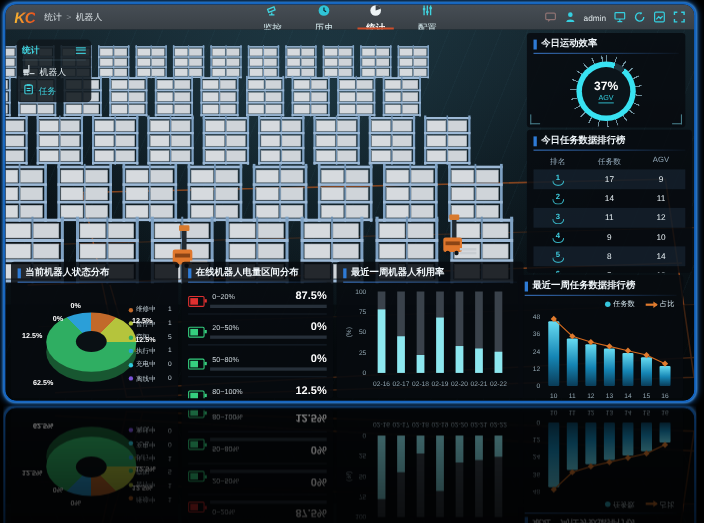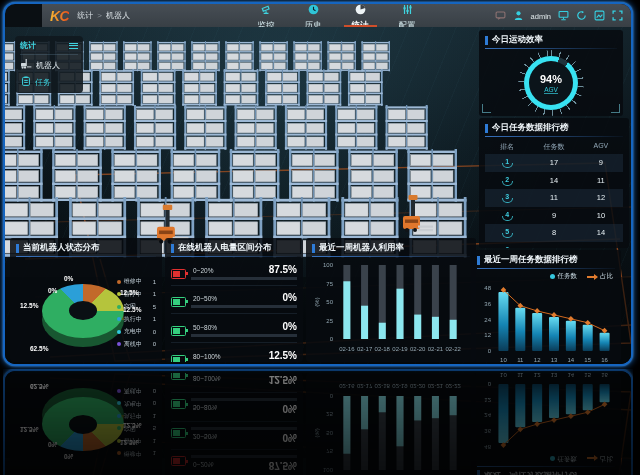--- a/index.html
+++ b/index.html
@@ -3,21 +3,21 @@
 <meta charset="utf-8">
 <style>
   html,body{margin:0;padding:0;background:#000;width:640px;height:475px;overflow:hidden;
     font-family:"Liberation Sans",sans-serif;-webkit-font-smoothing:antialiased;}
   .frame{position:absolute;left:3px;top:2px;width:630px;height:364px;border-radius:12px;
     background:#0a0f13;border:2px solid #1565c0;box-sizing:border-box;overflow:hidden;
     box-shadow:0 0 7px rgba(30,120,220,.85),0 0 2px rgba(110,190,255,.9);
     -webkit-box-reflect: below 3px linear-gradient(to bottom,transparent 50%,rgba(0,0,0,.5) 100%);}
   
   .topbar{position:relative;height:23px;background:linear-gradient(180deg,#474e55,#383f45);
-    display:flex;align-items:center;padding:0 8px;gap:8px;margin-left:37px;}
+    display:flex;align-items:center;padding:0 8px;gap:8px;}
   .logo{font-size:14px;font-weight:900;font-style:italic;letter-spacing:-.5px;
     background:linear-gradient(90deg,#f7b733,#e84e1b);-webkit-background-clip:text;
     background-clip:text;color:transparent;}
   .crumb{display:flex;gap:4px;font-size:8px;color:#d9e0e4;align-items:center;}
   .crumb .sep{color:#8a9298;}
   .tabs{position:absolute;left:50%;transform:translateX(-50%);height:100%;display:flex;gap:30px;}
   .tab{position:relative;display:flex;align-items:center;gap:5px;font-size:8.5px;color:#d9eef2;cursor:pointer;flex-direction:column;}
   .tab svg{display:block}
   .tab.active{color:#fff;font-weight:bold;}
   .tab.active::after{content:'';position:absolute;left:-8px;right:-8px;bottom:0;height:2px;background:#cf4e2a;}
@@ -335,21 +335,21 @@
   </div>
 
   <div class="panel" style="left:474px;top:26px;width:144px;height:86px;">
     <div class="ptitle">今日运动效率</div>
     <div class="punder"></div>
     <div class="gauge-wrap">
       <div class="gauge">
         <div class="gauge-ticks"></div>
         <div class="gauge-ring" id="gauge-ring" style="background: conic-gradient(from 40deg, rgb(56, 226, 242) 0deg, rgb(56, 226, 242) 338.4deg, rgb(31, 51, 60) 338.4deg, rgb(31, 51, 60) 360deg);"></div>
         <div class="gauge-center">
-          <span class="v">94%</span>
+          <span class="v">37%</span>
           <span class="c">AGV</span>
         </div>
       </div>
     </div>
     <i class="hud-bl"></i>
       <i class="hud-br"></i>
   </div>
 
   <div class="panel" style="left:474px;top:114px;width:150px;height:130px;">
     <div class="ptitle">今日任务数据排行榜</div>

